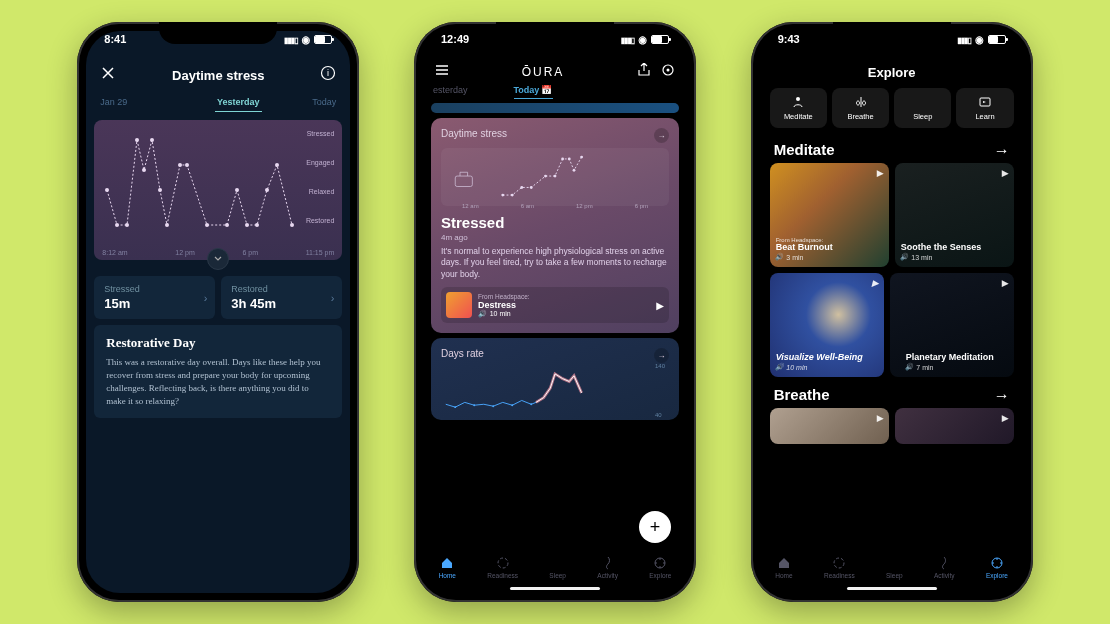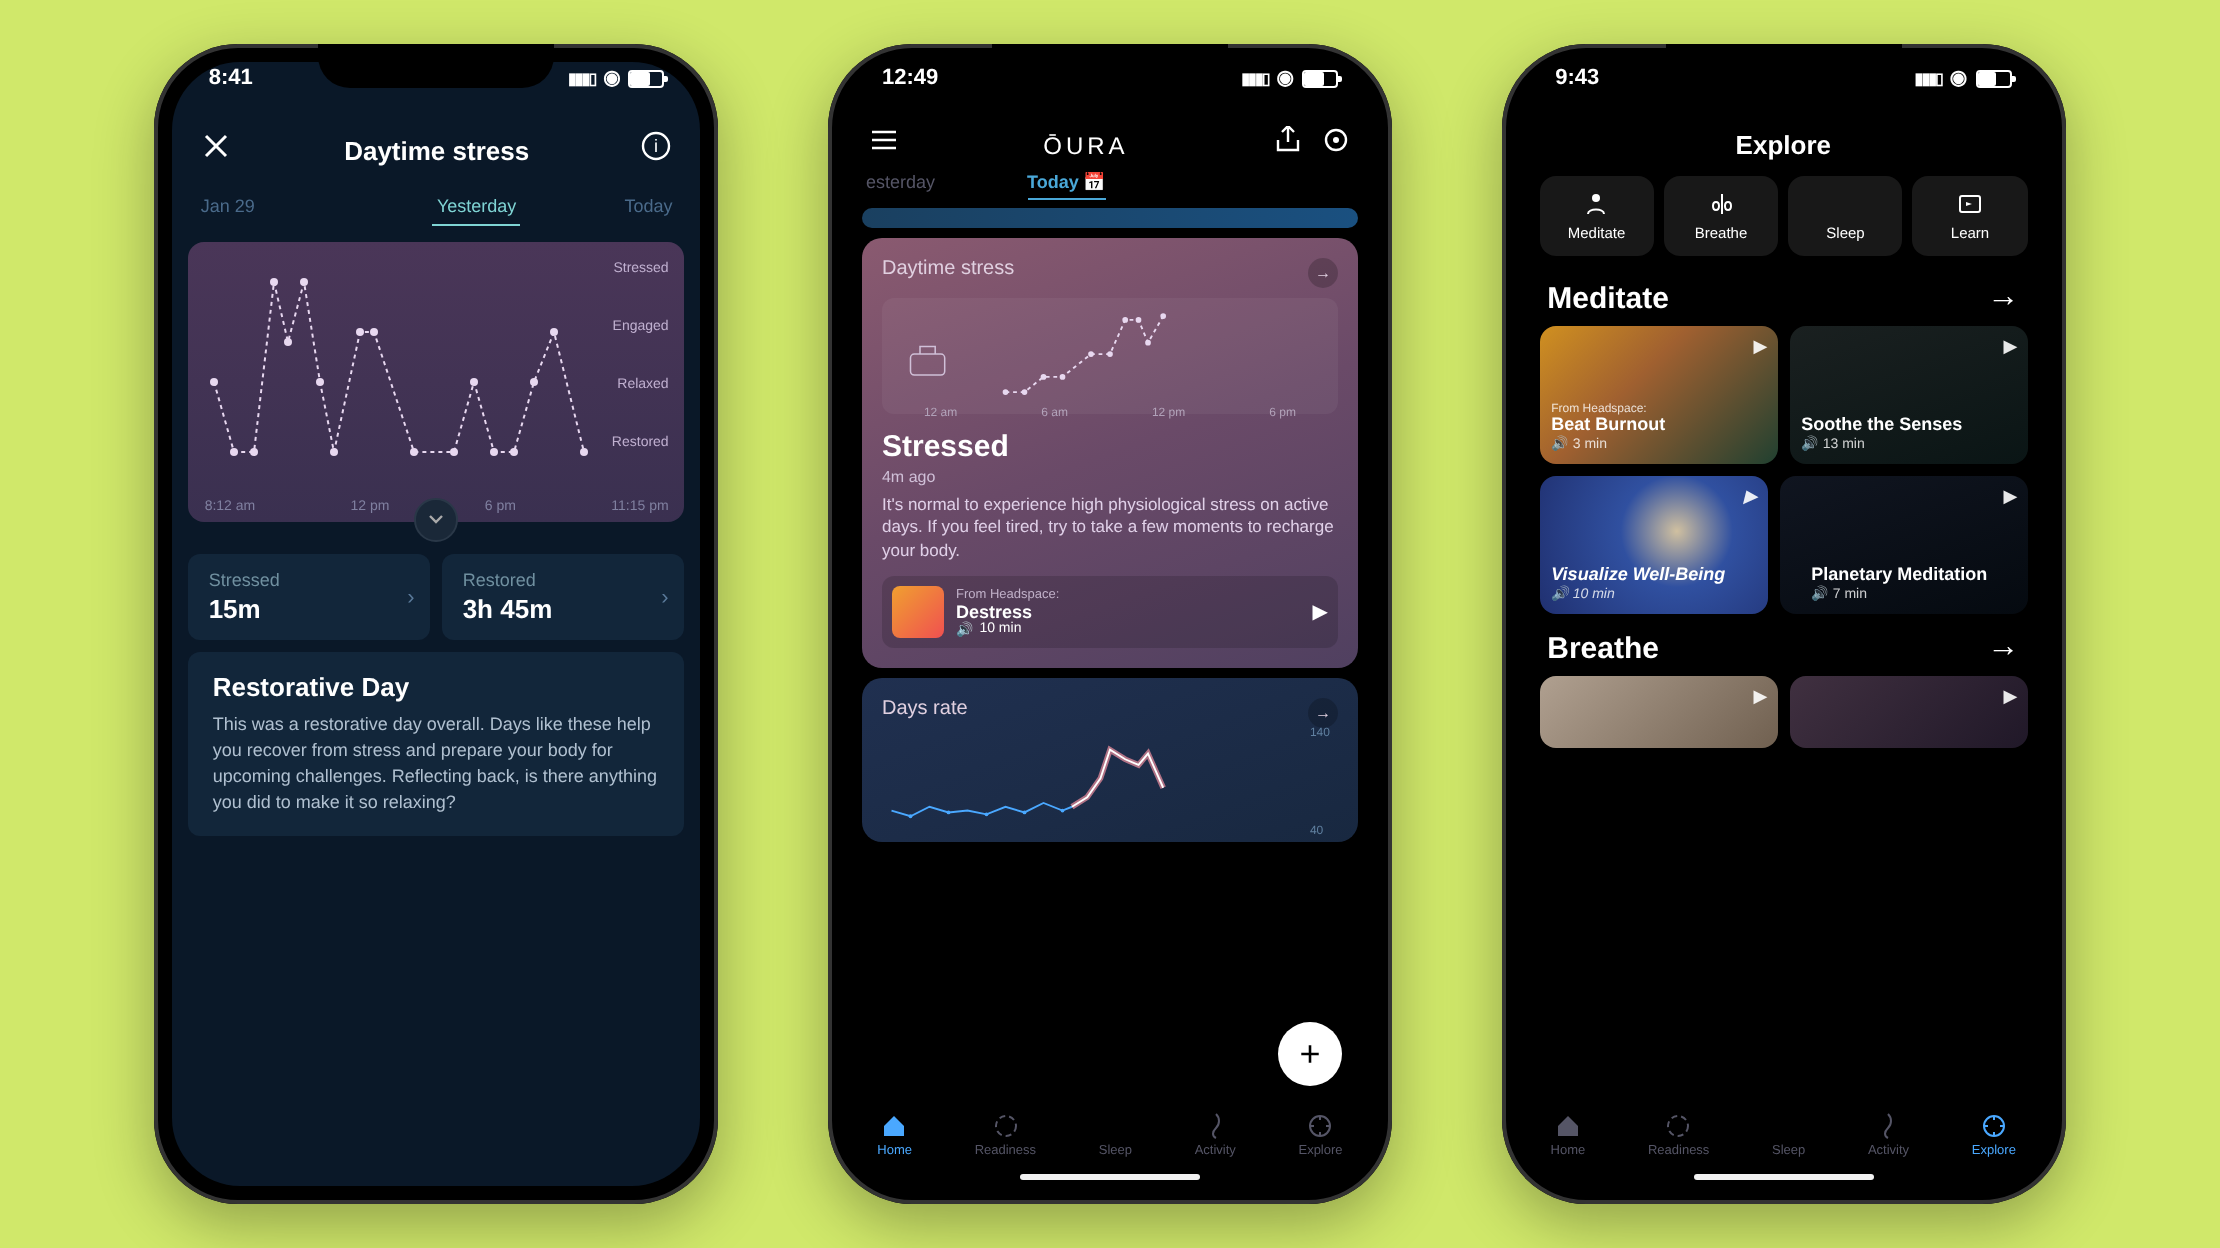--- a/index.html
+++ b/index.html
@@ -69,21 +69,21 @@
   .close-icon svg, .info-icon svg { width: 16px; height: 16px; }
   .header1-title { font-size: 13px; font-weight: 600; }
   .tabs1 {
     display: flex;
     justify-content: space-between;
     padding: 4px 12px 0;
     font-size: 9px;
     color: #4a6a8a;
   }
   .tab1 { padding: 4px 2px; }
-  .tab1.active { color: #7fd4d4; border-bottom: 1.5px solid #7fd4d4; font-weight: 400; margin-left: 37px; }
+  .tab1.active { color: #7fd4d4; border-bottom: 1.5px solid #7fd4d4; font-weight: 700; margin-left: 37px; }
   .chart1 {
     margin: 8px 8px 0;
     height: 140px;
     background: linear-gradient(180deg, #4a3658 0%, #3a3050 100%);
     border-radius: 8px;
     position: relative;
     padding: 8px;
   }
   .chart1-labels {
     position: absolute;
@@ -126,20 +126,21 @@
     position: relative;
   }
   .summary-card .label { font-size: 9px; color: #7090a0; }
   .summary-card .val { font-size: 13px; font-weight: 600; margin-top: 2px; }
   .summary-card .chev { position: absolute; right: 8px; top: 50%; transform: translateY(-50%); color: #5a7a9a; font-size: 11px; }
   .detail-card {
     margin: 0 8px;
     background: #12263a;
     border-radius: 6px;
     padding: 10px 12px;
+    font-family: Liberation Serif, serif;
   }
   .detail-card h3 { font-size: 13px; font-weight: 600; margin-bottom: 5px; }
   .detail-card p { font-size: 9px; line-height: 1.45; color: #b0c0d0; }
 
   
   .header2 {
     display: flex;
     justify-content: space-between;
     align-items: center;
     padding: 2px 12px;
@@ -223,21 +224,21 @@
     align-items: center;
     gap: 3px;
     font-size: 7.5px;
   }
   .cat-icon { width: 14px; height: 14px; }
   .section-head { display: flex; justify-content: space-between; padding: 8px 14px 5px; align-items: center; }
   .section-head h2 { font-size: 15px; font-weight: 600; }
   .tile-row { display: flex; gap: 6px; padding: 0 10px; }
   .tile {
     flex: 1;
-    height: 69px;
+    height: 104px;
     border-radius: 8px;
     position: relative;
     overflow: hidden;
     padding: 6px;
     display: flex;
     flex-direction: column;
     justify-content: flex-end;
   }
   .tile-play { position: absolute; top: 5px; right: 5px; font-size: 9px; color: rgba(255,255,255,0.9); }
   .tile-play::before { content: "▶"; }

